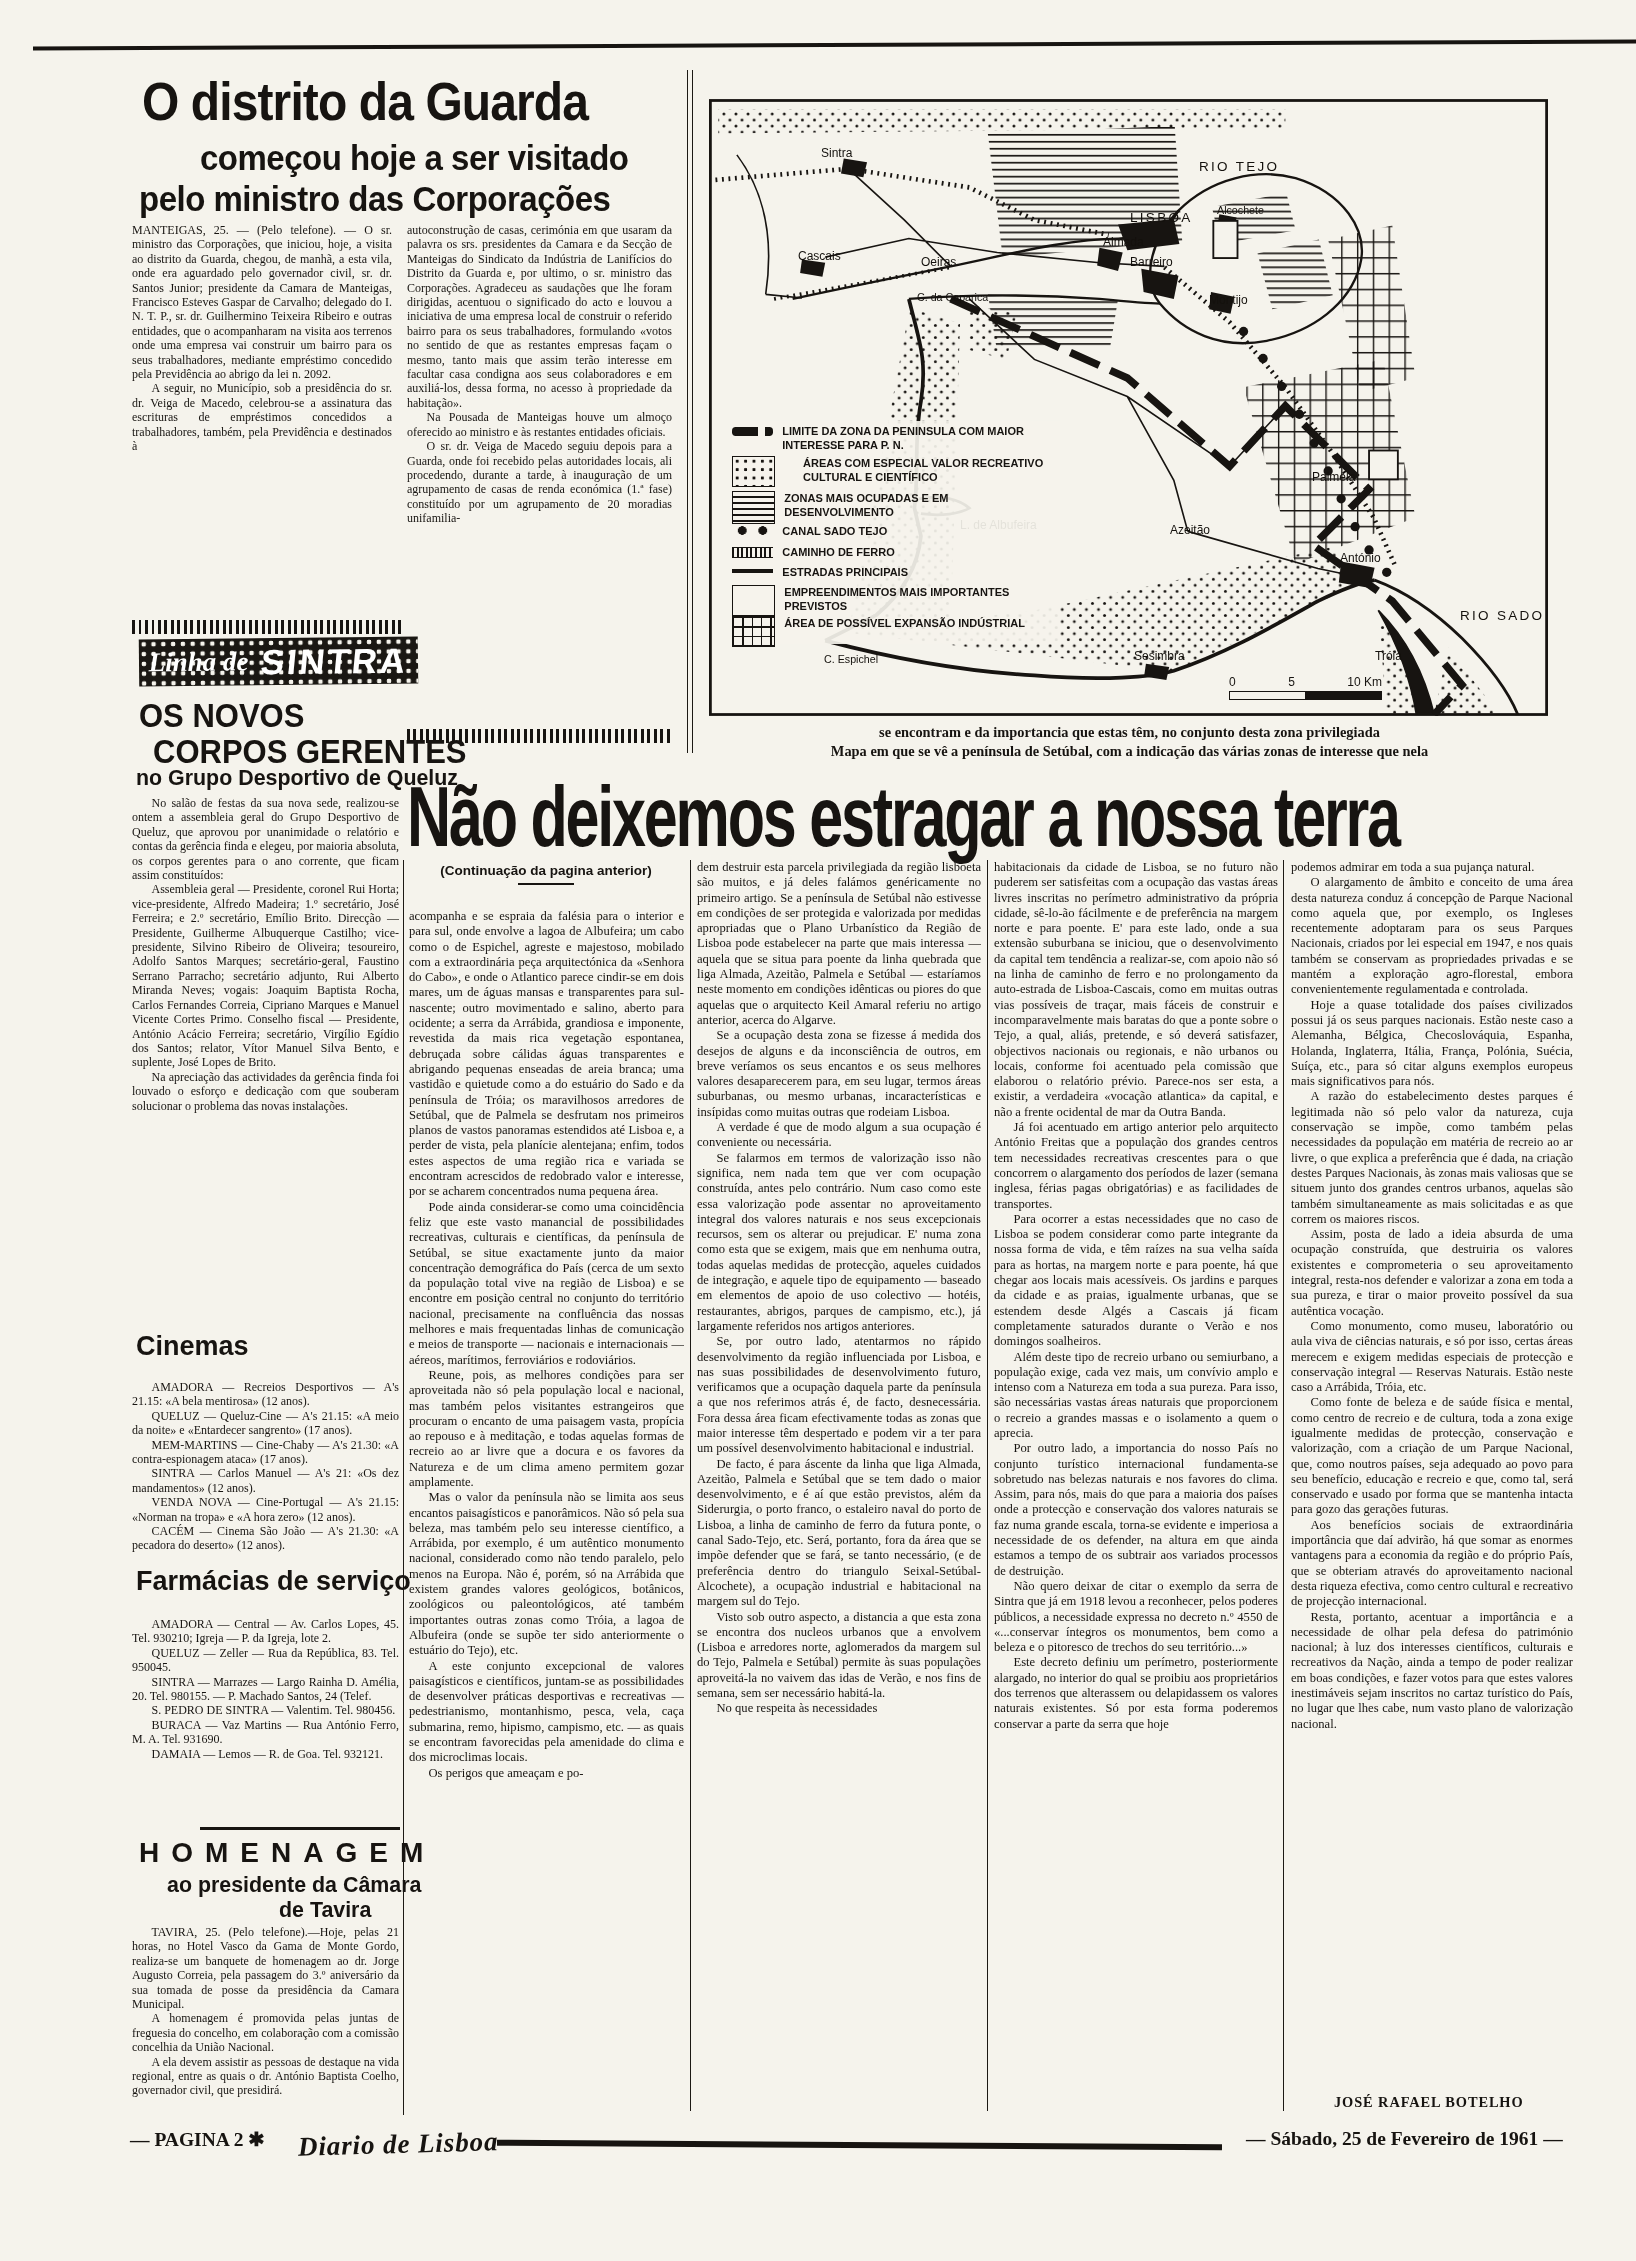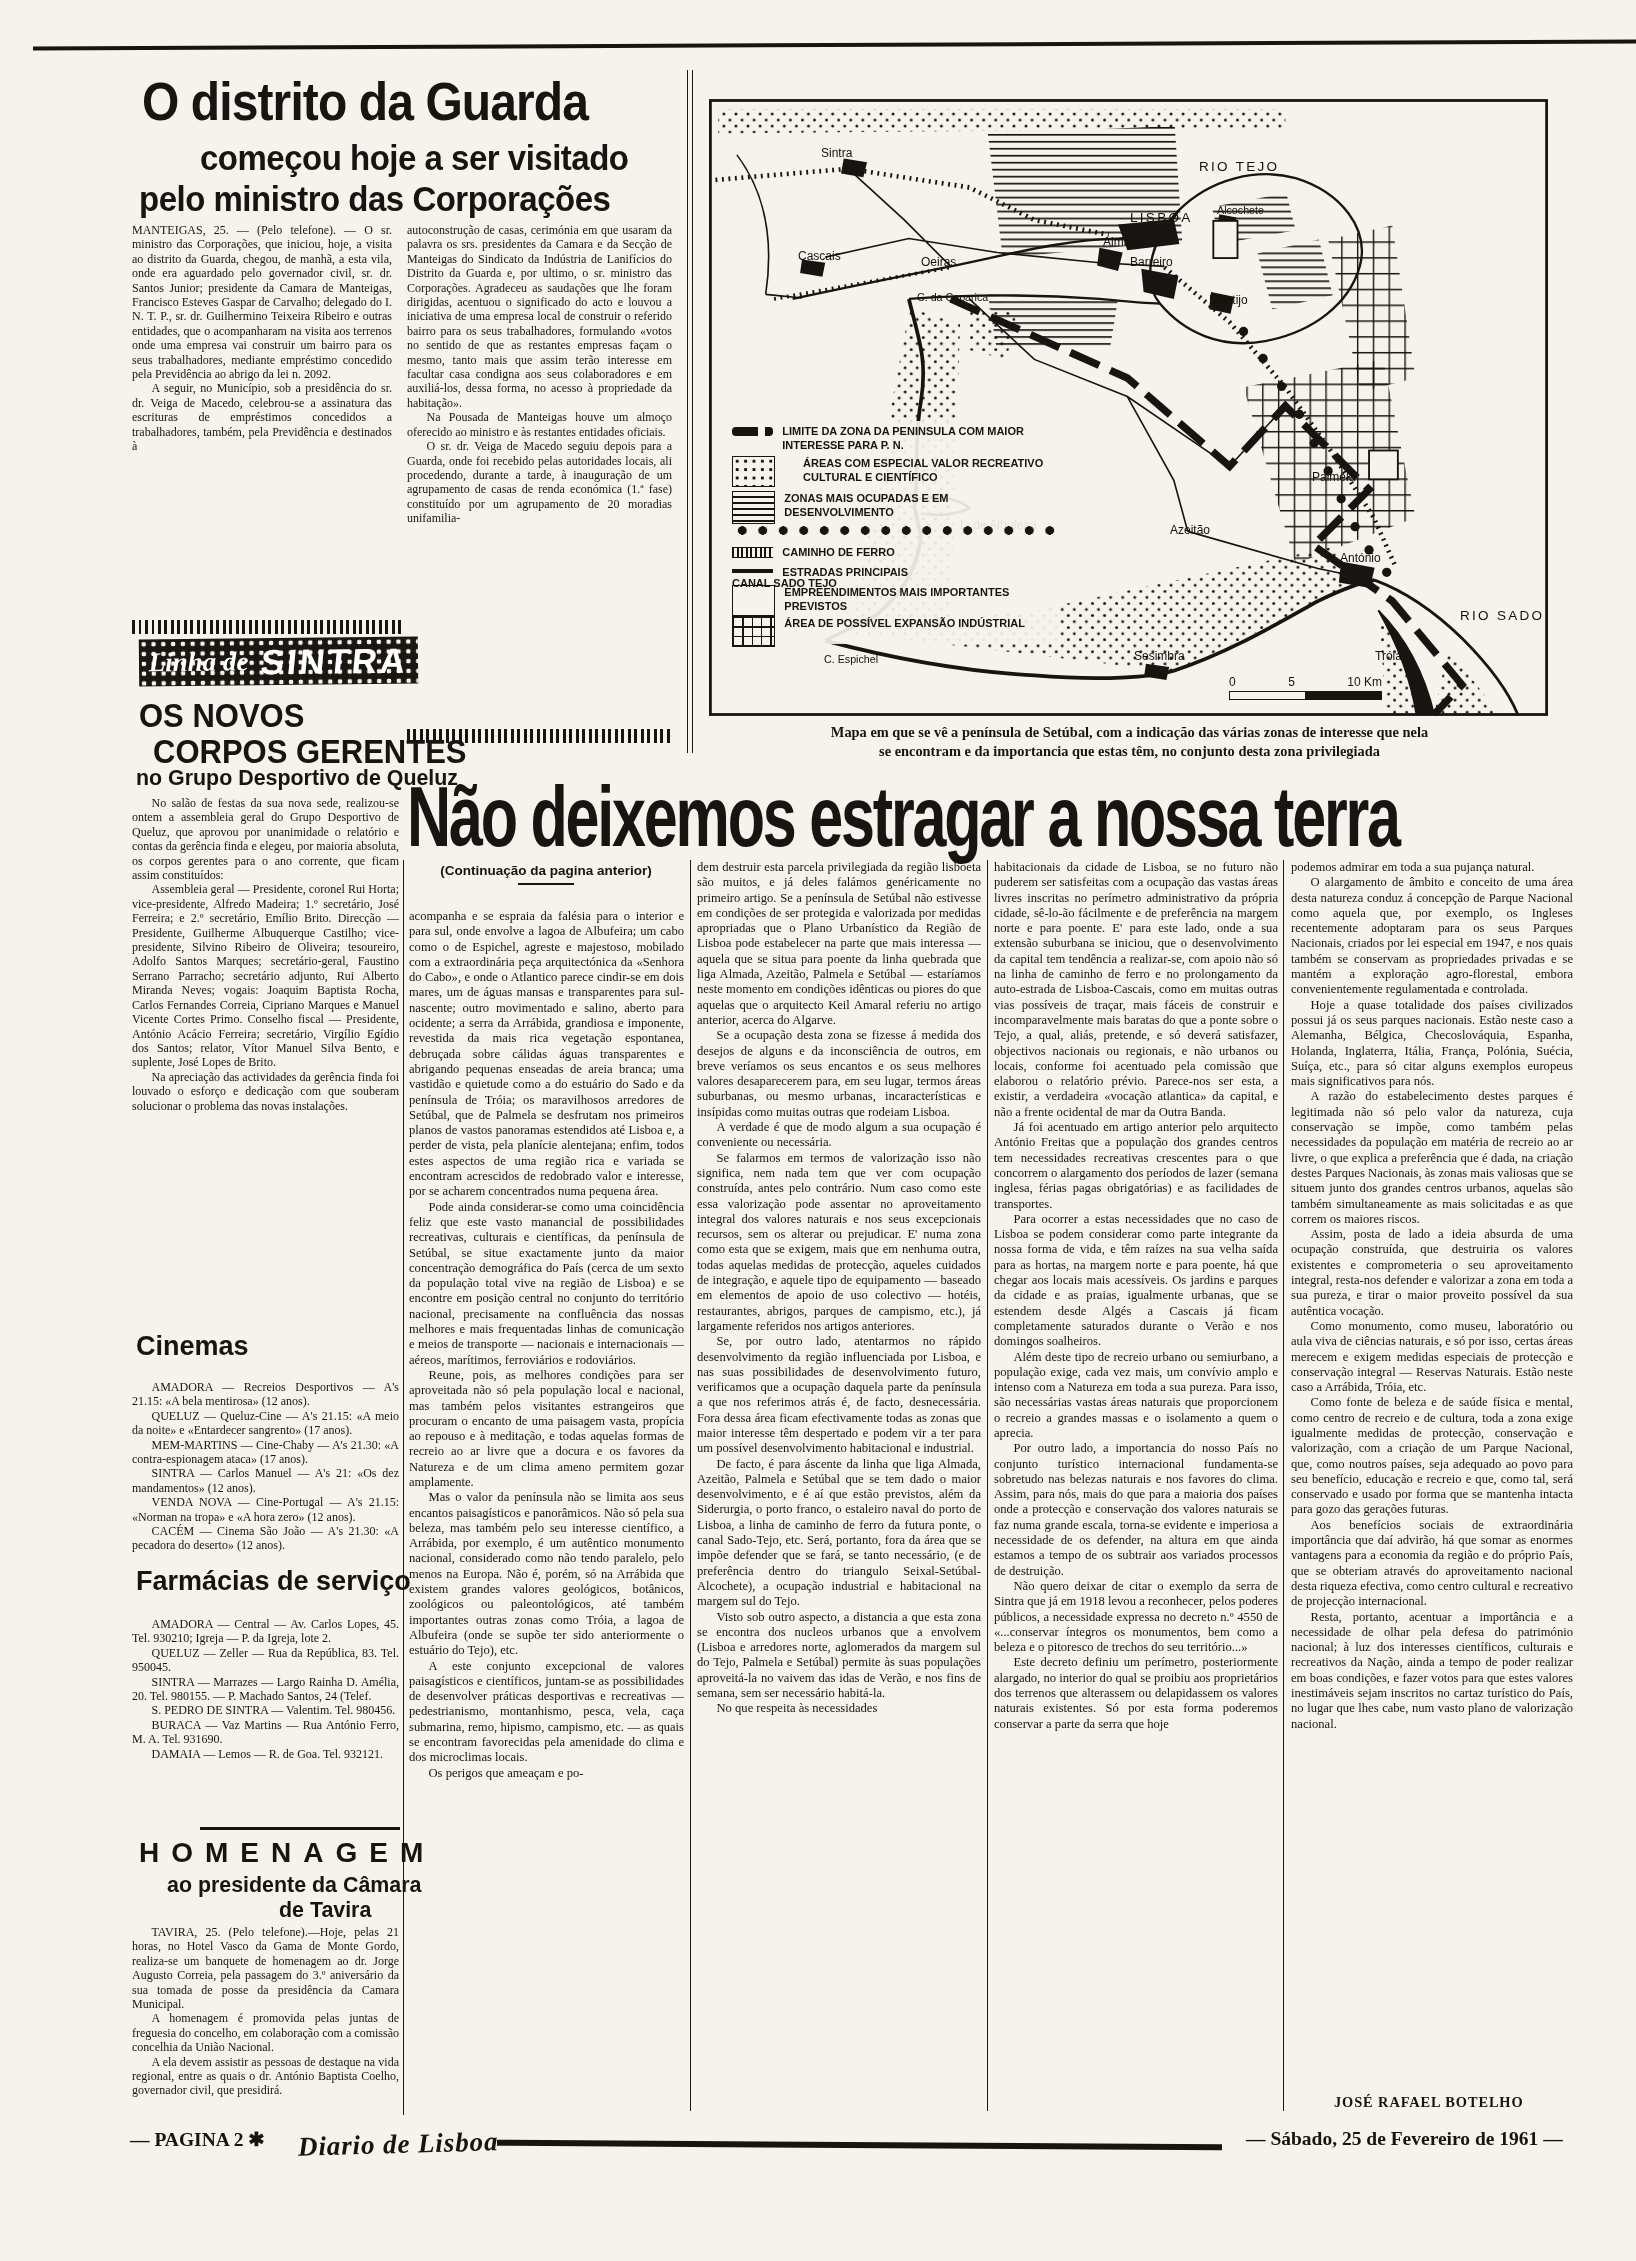--- a/index.html
+++ b/index.html
@@ -249,21 +249,21 @@
         <div class="lg-label">LIMITE DA ZONA DA PENINSULA COM MAIOR INTERESSE PARA P. N.</div>
       </div>
       <div class="lg-row" style="top:35px;gap:28px;">
         <div class="lg-icon i-dots"></div>
         <div class="lg-label">ÁREAS COM ESPECIAL VALOR RECREATIVO CULTURAL E CIENTÍFICO</div>
       </div>
       <div class="lg-row" style="top:70px;">
         <div class="lg-icon i-hl"></div>
         <div class="lg-label">ZONAS MAIS OCUPADAS E EM DESENVOLVIMENTO</div>
       </div>
-      <div class="lg-row" style="top:103px;flex-direction:column;">
+      <div class="lg-row" style="top:103px;">
         <div class="lg-icon i-canal"></div>
         <div class="lg-label">CANAL SADO TEJO</div>
       </div>
       <div class="lg-row" style="top:124px;">
         <div class="lg-icon i-rail"></div>
         <div class="lg-label">CAMINHO DE FERRO</div>
       </div>
       <div class="lg-row" style="top:144px;">
         <div class="lg-icon i-road"></div>
         <div class="lg-label">ESTRADAS PRINCIPAIS</div>
@@ -282,22 +282,22 @@
       <div class="ticks">
         <span>0</span>
         <span>5</span>
         <span>10 Km</span>
       </div>
       <div class="bar"></div>
     </div>
   </div>
 
   <div class="map-caption">
+    <div>se encontram e da importancia que estas têm, no conjunto desta zona privilegiada</div>
     <div>Mapa em que se vê a península de Setúbal, com a indicação das várias zonas de interesse que nela</div>
-    <div>se encontram e da importancia que estas têm, no conjunto desta zona privilegiada</div>
   </div>
 
   <div class="abs main-headline" style="left:407px;top:768px;">Não deixemos estragar a nossa terra</div>
 
   <div class="abs" style="left:411px;top:863px;width:270px;">
     <div class="cont-note">(Continuação da pagina anterior)</div>
     <div class="cont-rule"></div>
   </div>
 
   <div class="body-col noindent-first" style="left:409px;top:909px;width:275px;height:1201px;">

